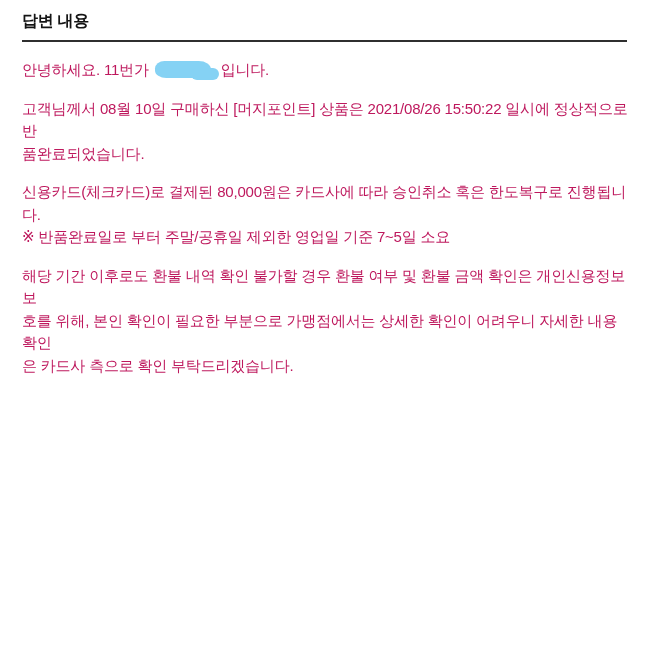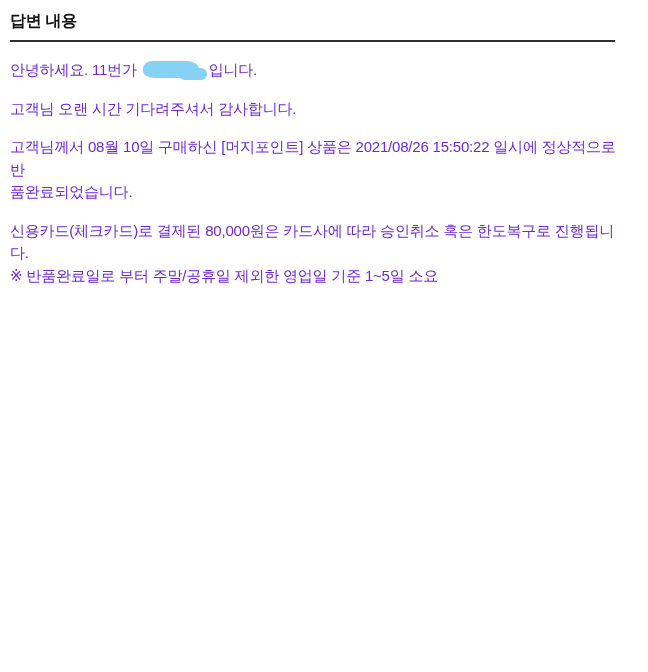--- a/index.html
+++ b/index.html
@@ -9,41 +9,41 @@
   }
   body {
     width: 648px;
     height: 672px;
     overflow: hidden;
     font-family: "Liberation Sans", "DejaVu Sans", sans-serif;
   }
   .reply-wrap {
     box-sizing: border-box;
     width: 648px;
-    padding: 10px 16px 0 10px;
+    padding: 10px 16px 0 22px;
   }
   .reply-title {
     margin: 0;
     font-size: 16px;
     line-height: 22px;
     font-weight: bold;
     color: #141414;
     letter-spacing: -0.3px;
   }
   .divider {
     border: none;
     border-top: 2px solid #2f2f2f;
     margin: 8px 0 0 0;
     width: 605px;
   }
   .para {
     margin: 16px 0 0 0;
     font-size: 15px;
     line-height: 22.5px;
-    color: #6d28d9;
+    color: #be185d;
     letter-spacing: -0.2px;
     white-space: pre-line;
     max-width: 607px;
   }
   .para.greeting {
     margin-top: 17px;
     white-space: normal;
   }
   .redaction {
     display: inline-block;
@@ -70,25 +70,27 @@
 <body>
 
 <div class="reply-wrap">
 
   <h1 class="reply-title">답변 내용</h1>
 
   <hr class="divider">
 
   <p class="para greeting"><span>안녕하세요. 11번가</span><span class="redaction"></span><span>입니다.</span></p>
 
-  <p class="para">고객님 오랜 시간 기다려주셔서 감사합니다.</p>
 
 
   <p class="para">고객님께서 08월 10일 구매하신 [머지포인트] 상품은 2021/08/26 15:50:22 일시에 정상적으로 반
 품완료되었습니다.</p>
 
   <p class="para">신용카드(체크카드)로 결제된 80,000원은 카드사에 따라 승인취소 혹은 한도복구로 진행됩니다.
-※ 반품완료일로 부터 주말/공휴일 제외한 영업일 기준 1~5일 소요</p>
+※ 반품완료일로 부터 주말/공휴일 제외한 영업일 기준 7~5일 소요</p>
 
 
 
+  <p class="para">해당 기간 이후로도 환불 내역 확인 불가할 경우 환불 여부 및 환불 금액 확인은 개인신용정보 보
+호를 위해, 본인 확인이 필요한 부분으로 가맹점에서는 상세한 확인이 어려우니 자세한 내용 확인
+은 카드사 측으로 확인 부탁드리겠습니다.</p>
 
 </div>
 
 </body></html>

